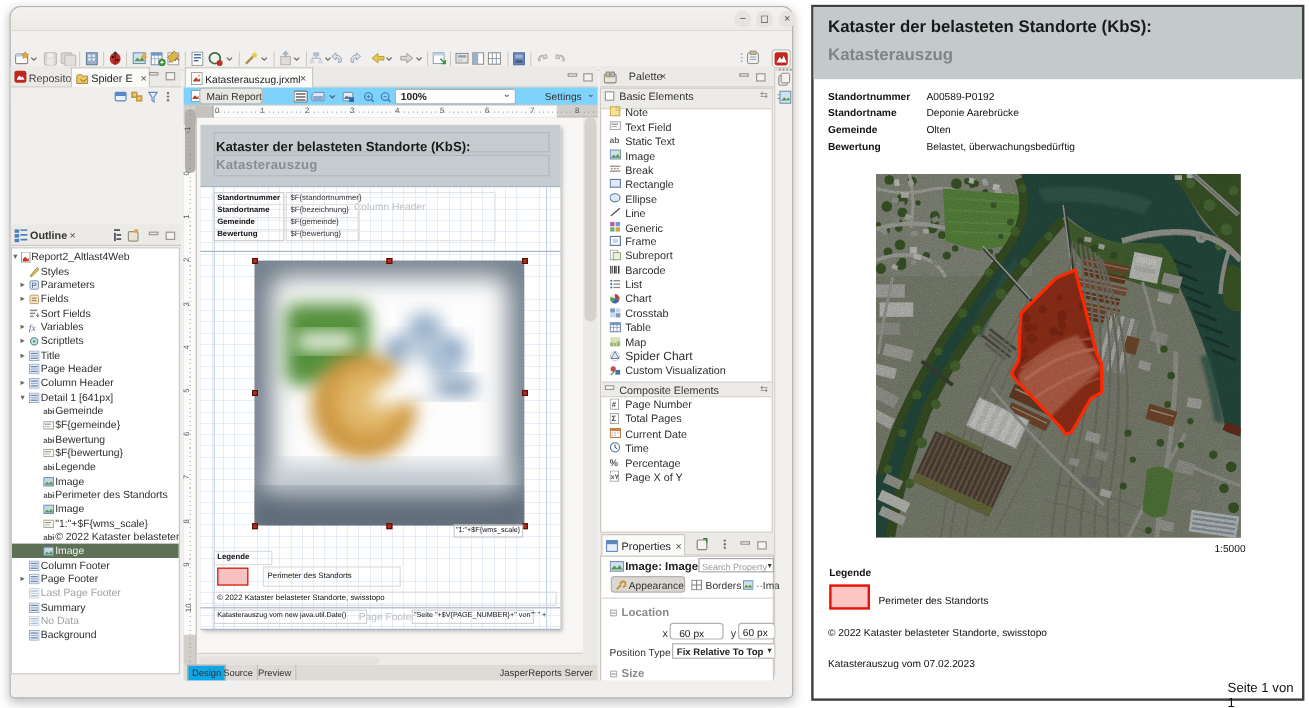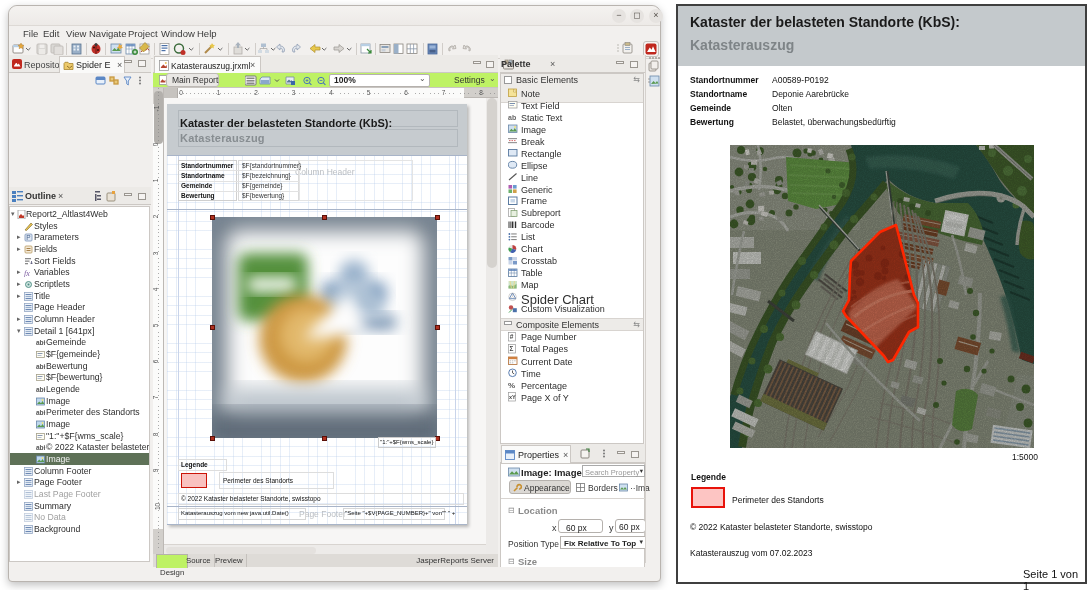--- a/index.html
+++ b/index.html
@@ -30,35 +30,35 @@
 .orow { position:absolute; left:0; width:100%; height:11.7px; }
 .orow .lbl { position:absolute; top:1px; font-size:8.7px; color:#2e2e2e; white-space:nowrap; }
 .arr { position:absolute; font-size:7px; color:#666; top:2px; }
 .tabrow { position:absolute; left:0; top:0; width:100%; height:18px; border-bottom:1px solid #ccc8c4; background:#eceae7; }
 .wpanel { position:absolute; background:#ffffff; border:1px solid #ccc8c4; }
 .treetxt { position:absolute; font-size:9px; color:#2e2e2e; white-space:nowrap; }
 
 
 #center { left:144px; top:0; width:345px; height:512px; }
 #ctabs { position:absolute; left:0; top:0; width:345px; height:18px; background:#eceae7; border-bottom:1px solid #ccc8c4; }
-#ctoolbar { position:absolute; left:0; top:18px; width:345px; height:15px; background:#bef264; border-bottom:1px solid #c9c5c1; }
+#ctoolbar { position:absolute; left:0; top:18px; width:345px; height:15px; background:#7dd3fc; border-bottom:1px solid #c9c5c1; }
 #hruler { position:absolute; left:11px; top:33px; width:334px; height:10px; background:#d2cfcb; border-bottom:1px solid #bcb8b4; }
 #vruler { position:absolute; left:0; top:33px; width:11px; height:466px; background:#d2cfcb; border-right:1px solid #bcb8b4; }
 #canvas { position:absolute; left:11px; top:43px; width:322px; height:456px; background:#f7f6f5; overflow:hidden; }
 #vsb { position:absolute; left:333px; top:43px; width:12px; height:456px; background:#eceae8; }
 #dpage { position:absolute; left:3px; top:6px; width:300px; height:421px; background:#ffffff; box-shadow:2px 2px 3px rgba(0,0,0,0.25); }
 .rnum { position:absolute; font-size:6.5px; color:#555; }
 .bandline { position:absolute; left:0; width:300px; height:1px; background:#a8b4c8; }
 .dbox { position:absolute; border:1px solid #d8d8d8; }
 .dtxt { position:absolute; font-size:6.5px; color:#111; white-space:nowrap; }
 .wmark { position:absolute; font-size:8.5px; color:#b9bdc2; white-space:nowrap; }
 .handle { position:absolute; width:5px; height:5px; background:#b03020; border:1px solid #5a1008; }
 #btabs { position:absolute; left:0; top:499px; width:345px; height:13px; background:#dedbd7; font-size:8.5px; color:#333; }
 .btab { position:absolute; top:0; height:13px; padding:1.5px 3px 0 3px; border-right:1px solid #c5c1bd; font-size:7.8px; }
-.btab.active { background:#bef264; border:1px solid #b5b1ad; border-bottom:none; padding-top:13px; margin-top:0px; }
+.btab.active { background:#0ea5e9; border:1px solid #b5b1ad; border-bottom:none; padding-top:1px; margin-top:0px; }
 
 
 #rightcol { left:491px; top:0; width:145px; height:508px; }
 
 
 #strip { left:636px; top:0; width:15px; height:508px; border-left:1px solid #d5d1cd; }
 
 #statusbar { left:0; top:561px; width:651px; height:14px; border-top:1px solid #d8d4d0; font-size:8.5px; color:#444; }
 
 
@@ -67,29 +67,20 @@
 </style>
 </head>
 <body>
 <div id="stage">
 
 <div id="win" class="abs">
   <div id="titlebar" class="abs"></div>
   <div class="abs winbtn" style="left:603px;">−</div>
   <div class="abs winbtn" style="left:621px;">◻</div>
   <div class="abs winbtn" style="left:640px;">×</div>
-  <div id="menubar" class="abs">
-    <span style="left:14px;">File</span>
-        <span style="left:34px;">Edit</span>
-        <span style="left:57px;">View</span>
-        <span style="left:80px;">Navigate</span>
-        <span style="left:119px;">Project</span>
-        <span style="left:152px;">Window</span>
-        <span style="left:188px;">Help</span>
-  </div>
   <div id="toolbar" class="abs">
         <svg width="651" height="19" viewBox="0 0 651 19" style="position:absolute;left:0;top:0;">
           <g transform="translate(-10,0)">
             <rect x="14" y="5" width="10" height="8" rx="1" fill="#fdfdfd" stroke="#8a857e" stroke-width="0.9"></rect>
             <rect x="14" y="5" width="10" height="2.2" fill="#b8cfe4"></rect>
             <path d="M22 3 l1 2 2 .3 -1.5 1.4 .4 2 -1.9-1 -1.9 1 .4-2 -1.5-1.4 2-.3 z" fill="#e8a83c" stroke="#b07820" stroke-width="0.4"></path>
             <path d="M27 8 l2.2 2.2 2.2-2.2" stroke="#666" stroke-width="1" fill="none"></path>
             <g opacity="0.55">
               <rect x="38" y="4" width="10" height="10" rx="1" fill="#c8c5c1" stroke="#9a958f"></rect>
               <rect x="40.5" y="4.5" width="5" height="3.5" fill="#f0eeec"></rect>
@@ -653,26 +644,26 @@
         <span style="position:absolute;right:4px;top:1.5px;font-size:8px;">JasperReports Server</span>
       </div>
     </div>
     <div id="rightcol" class="abs">
         <div class="tabrow"></div>
         <svg style="position:absolute;left:3px;top:4px;" width="11" height="11" viewBox="0 0 11 11">
             <rect x="0.5" y="3" width="10" height="7" rx="1" fill="#e8e4de" stroke="#8a857e"></rect>
             <rect x="2" y="1" width="3" height="4" fill="#c8b89a" stroke="#8a857e" stroke-width="0.7"></rect>
             <rect x="6" y="1" width="3" height="4" fill="#aabbc8" stroke="#8a857e" stroke-width="0.7"></rect>
           </svg>
-        <span class="tab" style="left:1px;top:4px;font-weight:bold;color:#333;">Palette</span>
+        <span class="tab" style="left:24px;top:4px;font-weight:normal;color:#333;">Palette</span>
           <span class="tab" style="left:50px;top:4px;color:#555;">×</span>
         <div class="minmax min" style="left:116px;top:2px;"></div>
         <div class="minmax" style="left:130px;top:6px;"></div>
         <div class="wpanel" style="left:0;top:18px;width:144px;height:371px;overflow:hidden;" id="palbody">
-          <div style="position:absolute;left:0;top:0;width:143px;height:29px;background:#edebe8;border-bottom:1px solid #d8d4d0;">
+          <div style="position:absolute;left:0;top:0;width:143px;height:17px;background:#edebe8;border-bottom:1px solid #d8d4d0;">
               <span style="position:absolute;left:3px;top:1.5px;width:8px;height:8px;background:#fff;border:1px solid #999;"></span>
               <span style="position:absolute;left:15px;top:1px;font-size:9px;color:#333;">Basic Elements</span>
               <span style="position:absolute;right:4px;top:1px;font-size:8px;color:#888;">⇆</span>
             </div>
           <svg style="position:absolute;left:7px;top:14.30px;" width="10" height="10" viewBox="0 0 10 10">
               <rect x="0.5" y="1" width="8" height="7.5" fill="#f5e398" stroke="#c0a040" stroke-width="0.8"></rect>
               <path d="M5.5 1 l3 3 h-3 z" fill="#fff8d8" stroke="#c0a040" stroke-width="0.6"></path>
             </svg>
           <span style="position:absolute;left:20px;top:14.80px;font-size:9px;color:#2e2e2e;white-space:nowrap;">Note</span>
           <svg style="position:absolute;left:7px;top:26.26px;" width="10" height="10" viewBox="0 0 10 10">
@@ -777,21 +768,21 @@
               <rect x="0.5" y="1" width="8.5" height="7.5" fill="#cfe4c8"></rect>
               <path d="M0.5 6 C2.5 4 4 7 6 5.5 L8.5 4 V8.5 H0.5 z" fill="#8ab87a"></path>
               <path d="M2 1 L3.5 8.5 M6.5 1 L5.5 8.5" stroke="#e8d890" stroke-width="0.9"></path>
             </svg>
           <span style="position:absolute;left:20px;top:206.20px;font-size:9px;color:#2e2e2e;white-space:nowrap;">Map</span>
           <svg style="position:absolute;left:7px;top:217.62px;" width="10" height="10" viewBox="0 0 10 10">
               <circle cx="4.5" cy="4.8" r="3.8" fill="none" stroke="#aaa" stroke-width="0.5"></circle>
               <path d="M4.5 1 L7.8 6.7 L1.2 6.7 z" fill="none" stroke="#4a70a8" stroke-width="0.8"></path>
               <path d="M4.5 4.8 L4.5 1 M4.5 4.8 L7.8 6.7 M4.5 4.8 L1.2 6.7" stroke="#aaa" stroke-width="0.4"></path>
             </svg>
-          <span style="position:absolute;left:20px;top:218.10px;font-size:13px;color:#2e2e2e;white-space:nowrap;">Spider Chart</span>
+          <span style="position:absolute;left:20px;top:218.10px;font-size:10px;color:#2e2e2e;white-space:nowrap;">Spider Chart</span>
           <svg style="position:absolute;left:7px;top:229.58px;" width="10" height="10" viewBox="0 0 10 10">
               <circle cx="3" cy="3.5" r="2.2" fill="#c05050"></circle>
               <rect x="4.8" y="4.2" width="4" height="4" fill="#4a70a8"></rect>
               <path d="M1 8.5 L4 5.5" stroke="#40a050" stroke-width="1"></path>
             </svg>
           <span style="position:absolute;left:20px;top:230.10px;font-size:9px;color:#2e2e2e;white-space:nowrap;">Custom Visualization</span>
           <div style="position:absolute;left:0;top:243.5px;width:143px;height:13px;background:#edebe8;border-top:1px solid #d8d4d0;border-bottom:1px solid #d8d4d0;">
               <span style="position:absolute;left:3px;top:2px;width:8px;height:4px;background:#fff;border:1px solid #999;"></span>
               <span style="position:absolute;left:15px;top:1px;font-size:9px;color:#333;">Composite Elements</span>
               <span style="position:absolute;right:4px;top:1px;font-size:8px;color:#888;">⇆</span>

